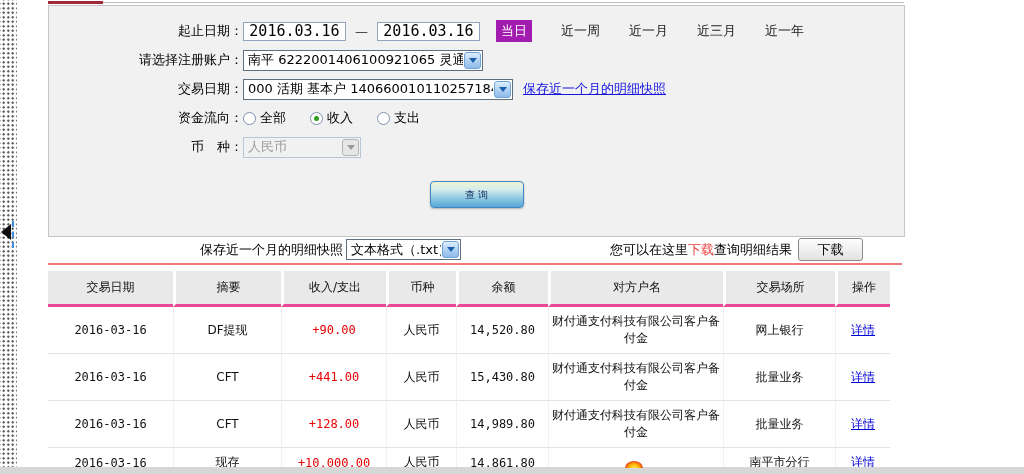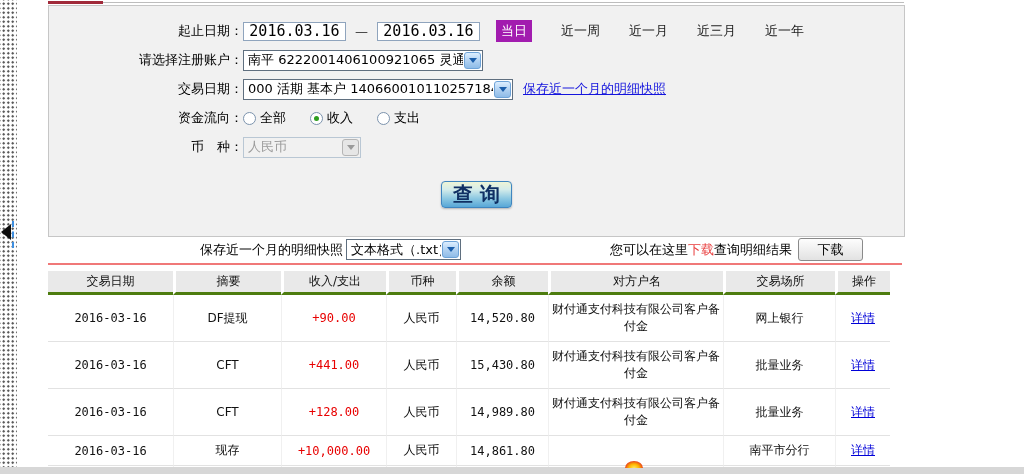--- a/index.html
+++ b/index.html
@@ -47,42 +47,42 @@
   .sel-text { white-space:nowrap; overflow:hidden; }
 
   .snapshot-link { margin-left:10px; color:#1515dd; text-decoration:underline; cursor:pointer; }
 
   .flow-option { display:inline-flex; align-items:center; margin-right:24px; cursor:pointer; }
   .radio { width:13px; height:13px; border-radius:50%; border:1px solid #7c93ad; background:#fff;
     display:inline-flex; align-items:center; justify-content:center; margin-right:4px; }
   .radio.selected::after { content:""; width:5px; height:5px; border-radius:50%; background:#2e9e1e; }
 
   .query-row { text-align:center; margin-top:23px; }
-  .query-button { display:inline-block; width:71px; height:27px; line-height:25px; text-align:center;
-    border:1px solid #3f86c0; border-radius:4px; color:#0f2f63; font-weight:bold; font-size:20px; cursor:pointer;
+  .query-button { display:inline-block; width:94px; height:27px; line-height:25px; text-align:center;
+    border:1px solid #3f86c0; border-radius:4px; color:#0f2f63; font-weight:normal; font-size:10px; cursor:pointer;
     background:linear-gradient(180deg,#eef5d6 0%,#d4ecea 30%,#8ec9e2 65%,#58a7d7 100%);
     box-shadow:0 1px 2px rgba(0,0,0,0.25); }
 
   
   .download-row { position:absolute; left:48px; top:237px; width:857px; height:25px;
     display:flex; align-items:center; }
   .format-label { margin-left:152px; }
   .hint { margin-left:auto; white-space:nowrap; }
   .hint-link { color:#e83a3a; cursor:pointer; }
   .download-button { margin-left:6px; margin-right:42px; width:65px; height:23px; line-height:21px;
     border:1px solid #8a8a8a; border-radius:3px; text-align:center; cursor:pointer;
     background:linear-gradient(180deg,#fdfdfd 0%,#e2e2e2 100%); }
 
   .red-separator { position:absolute; left:48px; top:263px; width:854px; height:2px; background:#f07878; }
 
   
   .data-table { position:absolute; left:48px; top:271px; width:842px;
     border-collapse:separate; border-spacing:0; font-size:12px; background:#fff; color:#111; }
-  .data-table th { background:#e9e9e9; font-weight:normal; height:22px; padding:2px;
-    border-left:3px solid #fff; border-bottom:3px solid #4d7c0f; text-align:center; }
+  .data-table th { background:#e9e9e9; font-weight:normal; height:22px; padding:8px;
+    border-left:3px solid #fff; border-bottom:3px solid #ec4899; text-align:center; }
   .data-table th:first-child { border-left:none; }
   .data-table td { text-align:center; padding:6px 2px; border-bottom:1px solid #e2e2e2; border-left:1px solid #f0f0f0; }
   .data-table td:first-child { border-left:none; }
   .mono { font-family:"DejaVu Sans Mono","Liberation Mono",monospace; }
   .amount { color:#e80000; }
   .detail-link { color:#0000d8; text-decoration:underline; cursor:pointer; }
 
   
   .bottom-bar { position:absolute; left:0; bottom:0; width:1024px; height:7px; background:#d7d7d7; }
   .flame-icon { position:absolute; left:625px; bottom:6px; width:18px; height:7px;

